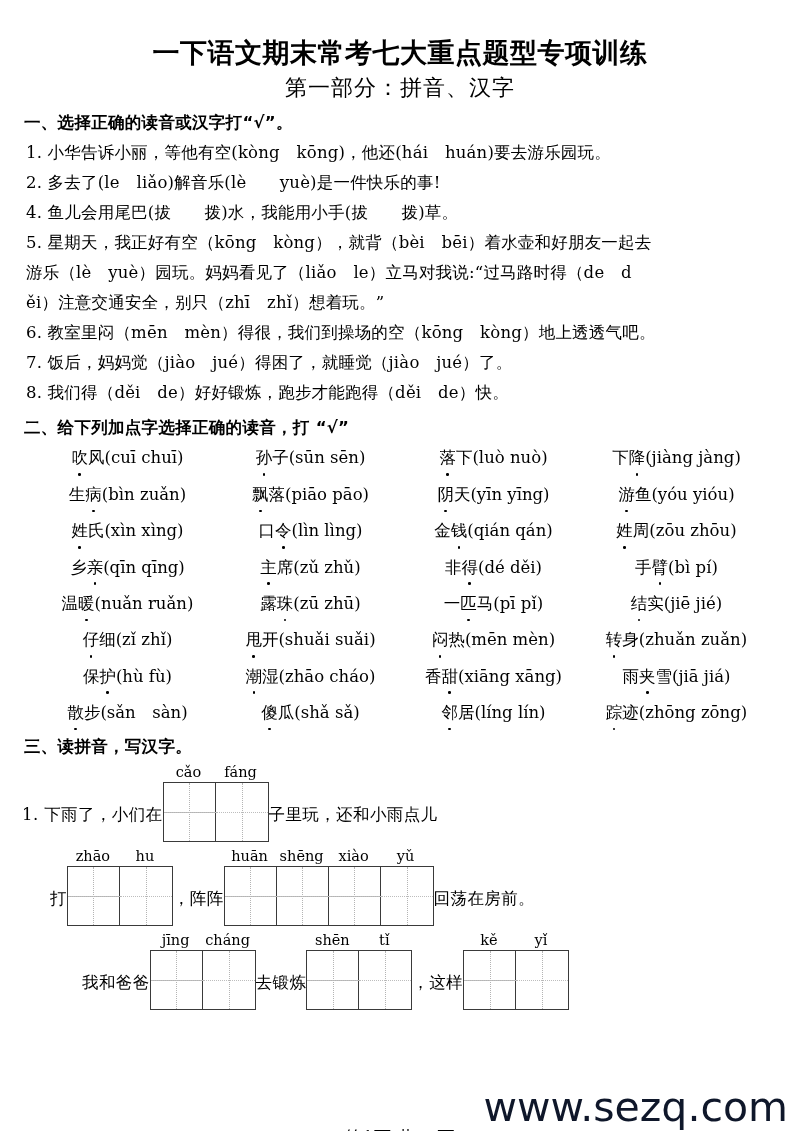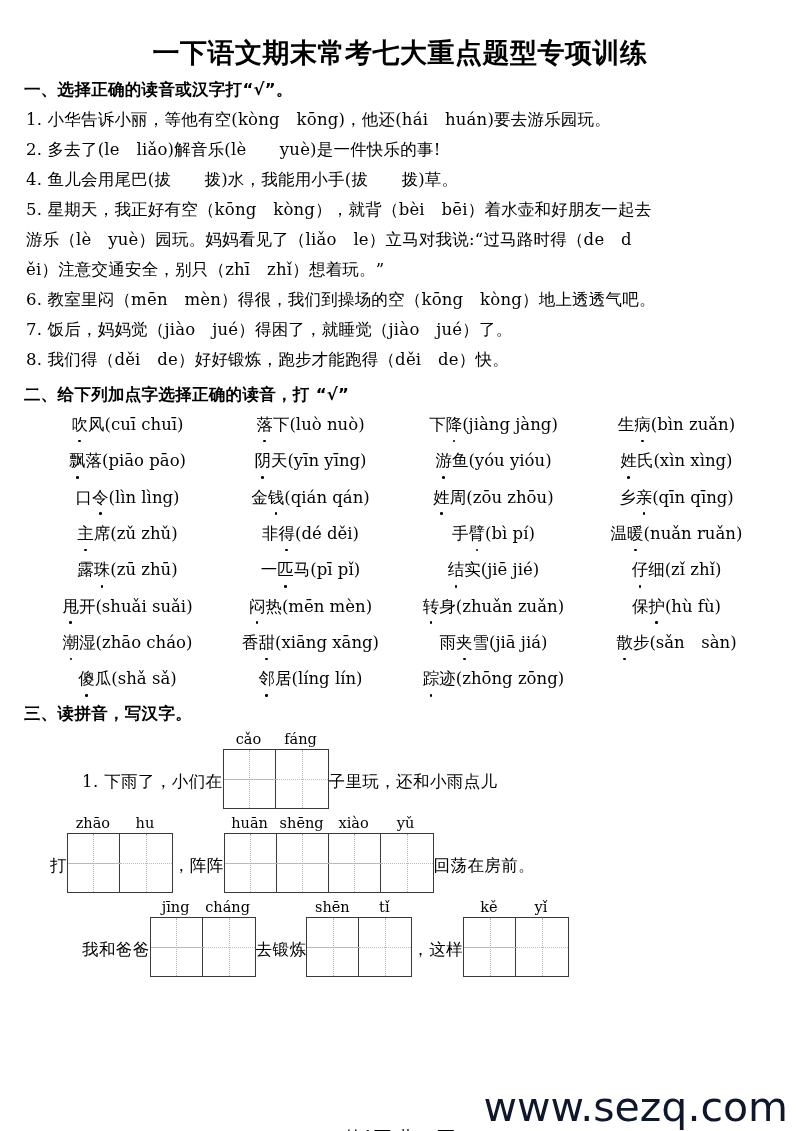--- a/index.html
+++ b/index.html
@@ -147,37 +147,39 @@
     user-select: none;
     white-space: nowrap;
   }
 </style>
 </head>
 <body>
 
 <div class="page">
 
   <div class="doc-title">一下语文期末常考七大重点题型专项训练</div>
+  <div class="doc-subtitle">第一部分：拼音、汉字</div>
 
   <div class="sec-heading">一、选择正确的读音或汉字打“√”。</div>
   <div class="q-list" id="s1-questions">
       <div class="q-line">1. 小华告诉小丽，等他有空(kòng　kōng)，他还(hái　huán)要去游乐园玩。</div>
       <div class="q-line">2. 多去了(le　liǎo)解音乐(lè　　yuè)是一件快乐的事!</div>
       <div class="q-line">4. 鱼儿会用尾巴(拔　　拨)水，我能用小手(拔　　拨)草。</div>
       <div class="q-line">5. 星期天，我正好有空（kōng　kòng），就背（bèi　bēi）着水壶和好朋友一起去</div>
       <div class="q-line">游乐（lè　yuè）园玩。妈妈看见了（liǎo　le）立马对我说:“过马路时得（de　d</div>
       <div class="q-line">ěi）注意交通安全，别只（zhī　zhǐ）想着玩。”</div>
       <div class="q-line">6. 教室里闷（mēn　mèn）得很，我们到操场的空（kōng　kòng）地上透透气吧。</div>
       <div class="q-line">7. 饭后，妈妈觉（jiào　jué）得困了，就睡觉（jiào　jué）了。</div>
       <div class="q-line">8. 我们得（děi　de）好好锻炼，跑步才能跑得（děi　de）快。</div>
     </div>
 
   <div class="sec-heading">二、给下列加点字选择正确的读音，打 “√”</div>
   <div class="word-grid" id="s2-grid">
       <div class="word-cell"><span class="dotchar">吹</span><span>风</span><span class="py">(cuī chuī)</span></div>
+      <div class="word-cell"><span class="dotchar">孙</span><span>子</span><span class="py">(sūn sēn)</span></div>
       <div class="word-cell"><span class="dotchar">落</span><span>下</span><span class="py">(luò nuò)</span></div>
       <div class="word-cell"><span>下</span><span class="dotchar">降</span><span class="py">(jiàng jàng)</span></div>
       <div class="word-cell"><span>生</span><span class="dotchar">病</span><span class="py">(bìn zuǎn)</span></div>
       <div class="word-cell"><span class="dotchar">飘</span><span>落</span><span class="py">(piāo pāo)</span></div>
       <div class="word-cell"><span class="dotchar">阴</span><span>天</span><span class="py">(yīn yīng)</span></div>
       <div class="word-cell"><span class="dotchar">游</span><span>鱼</span><span class="py">(yóu yióu)</span></div>
       <div class="word-cell"><span class="dotchar">姓</span><span>氏</span><span class="py">(xìn xìng)</span></div>
       <div class="word-cell"><span>口</span><span class="dotchar">令</span><span class="py">(lìn lìng)</span></div>
       <div class="word-cell"><span>金</span><span class="dotchar">钱</span><span class="py">(qián qán)</span></div>
       <div class="word-cell"><span class="dotchar">姓</span><span>周</span><span class="py">(zōu zhōu)</span></div>
@@ -199,21 +201,21 @@
       <div class="word-cell"><span>雨</span><span class="dotchar">夹</span><span>雪</span><span class="py">(jiā jiá)</span></div>
       <div class="word-cell"><span class="dotchar">散</span><span>步</span><span class="py">(sǎn　sàn)</span></div>
       <div class="word-cell"><span class="dotchar">傻</span><span>瓜</span><span class="py">(shǎ sǎ)</span></div>
       <div class="word-cell"><span class="dotchar">邻</span><span>居</span><span class="py">(líng lín)</span></div>
       <div class="word-cell"><span class="dotchar">踪</span><span>迹</span><span class="py">(zhōng zōng)</span></div>
     </div>
 
   <div class="sec-heading">三、读拼音，写汉字。</div>
   <div class="s3" id="s3-lines">
       <div class="s3-line">
-        <div class="s3-text" style="margin-left: 60px;">1. 下雨了，小</div>
+        <div class="s3-text" style="">1. 下雨了，小</div>
         <div class="s3-text">们在</div>
         <div class="tzg">
           <div class="tzg-py">
             <span style="width: 52px;">cǎo</span>
             <span style="width: 52px;">fáng</span>
           </div>
           <div class="tzg-boxes">
             <div class="tzg-cell"></div>
             <div class="tzg-cell"></div>
           </div>

